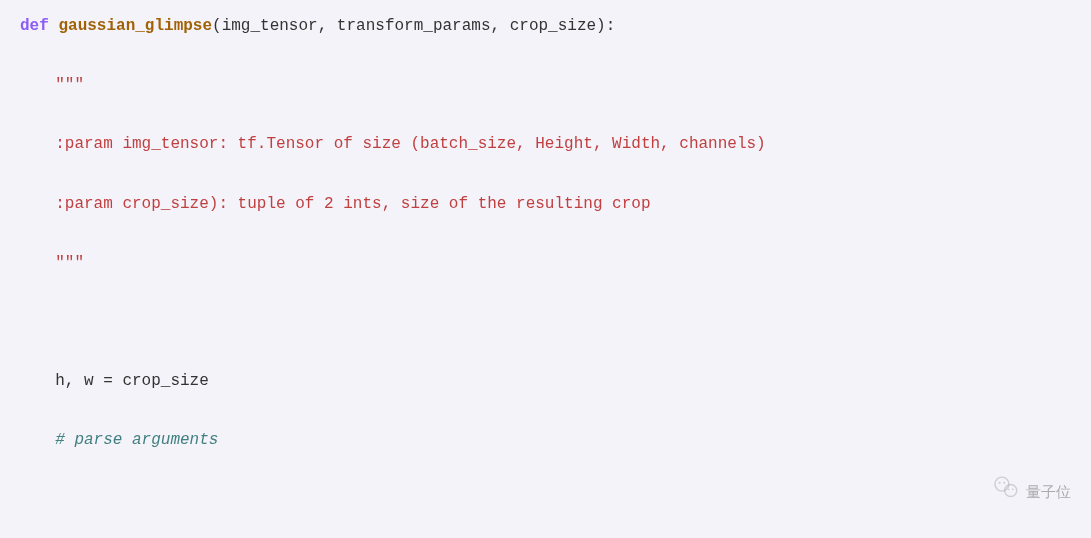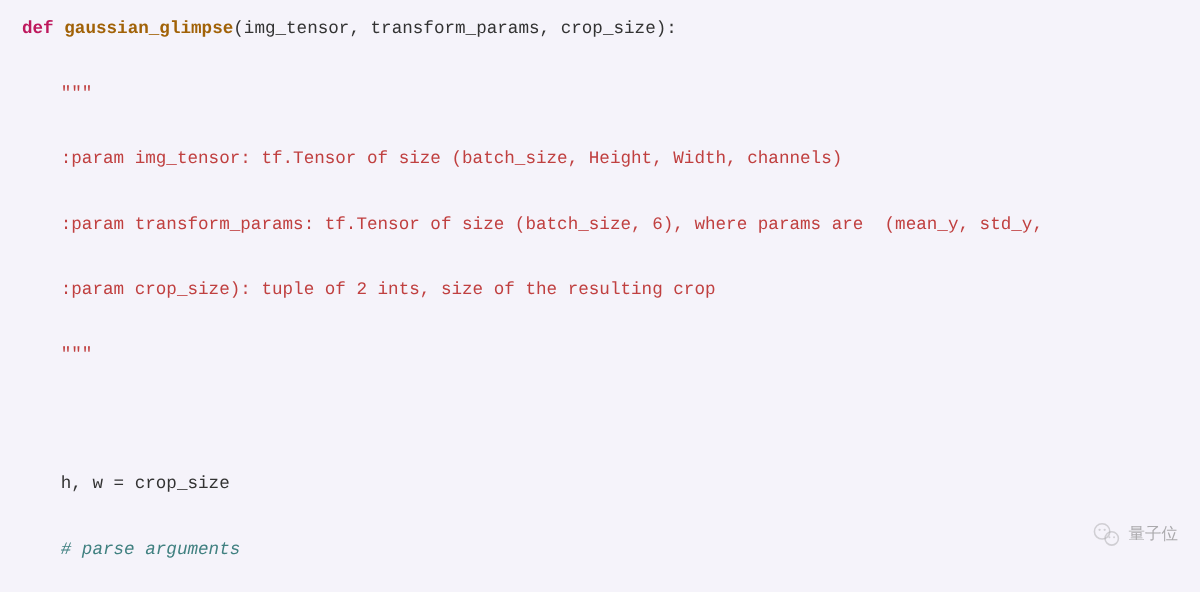--- a/index.html
+++ b/index.html
@@ -16,49 +16,49 @@
       width: 1091px;
       height: 538px;
       overflow: hidden;
       position: relative;
       color: #333;
     }
     pre {
       font-family: inherit;
       white-space: pre;
     }
-    .kw { color: #be185d; font-weight: bold; }
+    .kw { color: #8b5cf6; font-weight: bold; }
     .fn { color: #a16207; font-weight: bold; }
     .str { color: #c04040; }
     .comment { color: #408080; font-style: italic; }
     .indent { display: inline-block; width: 2.2em; }
     .line { white-space: pre; }
     .watermark {
       position: absolute;
       right: 20px;
       bottom: 28px;
       display: flex;
+      align-items: center;
       gap: 6px;
       color: rgba(120,120,120,0.6);
       font-family: "Microsoft YaHei", sans-serif;
       font-size: 15px;
     }
     .watermark svg {
       width: 28px;
       height: 28px;
       opacity: 0.55;
     }
   </style>
 </head>
 <body>
 
 <pre><div class="line"><span class="kw">def</span> <span class="fn">gaussian_glimpse</span><span>(img_tensor, transform_params, crop_size):</span></div>
 <div class="line"><span class="indent"></span><span class="str">"""</span></div>
 <div class="line"><span class="indent"></span><span class="str">:param img_tensor: tf.Tensor of size (batch_size, Height, Width, channels)</span></div>
-<div class="line"><span class="indent"></span><span class="str">:param transform_params: tf.Tensor of size (batch_size, 6), where params are  (mean_y, std_y,</span></div>
 <div class="line"><span class="indent"></span><span class="str">:param crop_size): tuple of 2 ints, size of the resulting crop</span></div>
 <div class="line"><span class="indent"></span><span class="str">"""</span></div>
 <div class="line"> </div>
 <div class="line"><span class="indent"></span><span>h, w = crop_size</span></div>
 <div class="line"><span class="indent"></span><span class="comment"># parse arguments</span></div>
 
 
 
 
 

